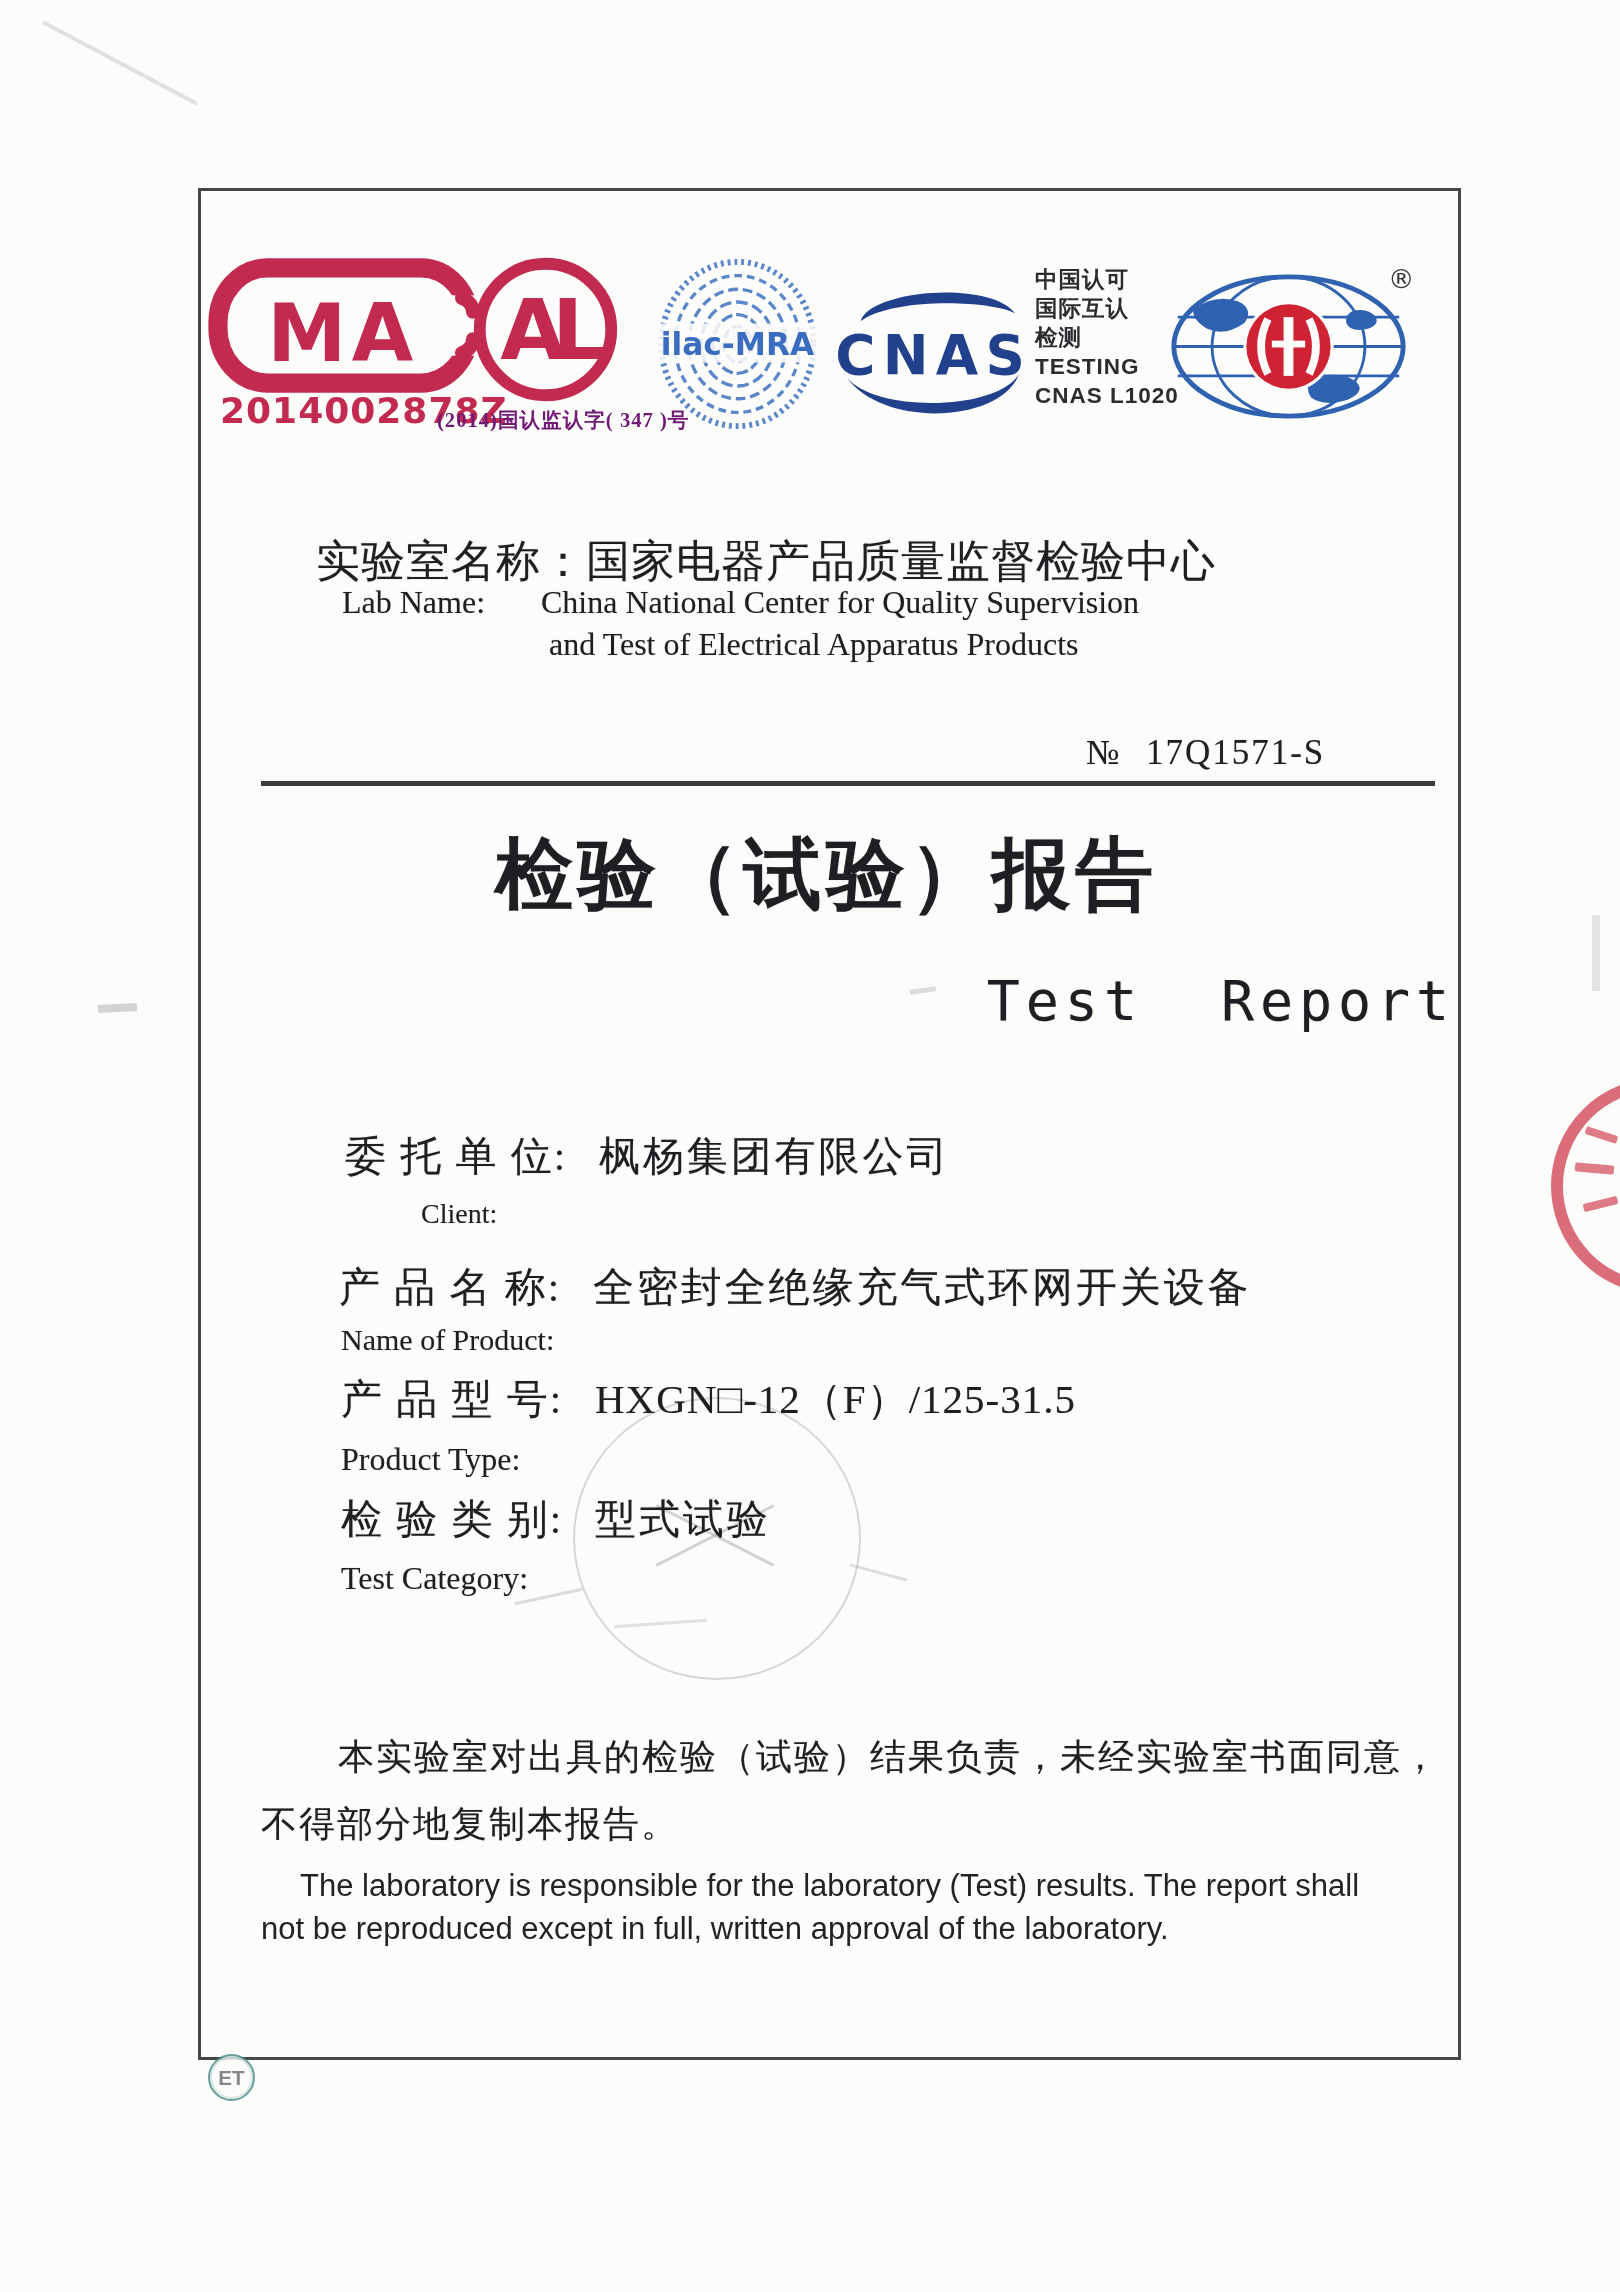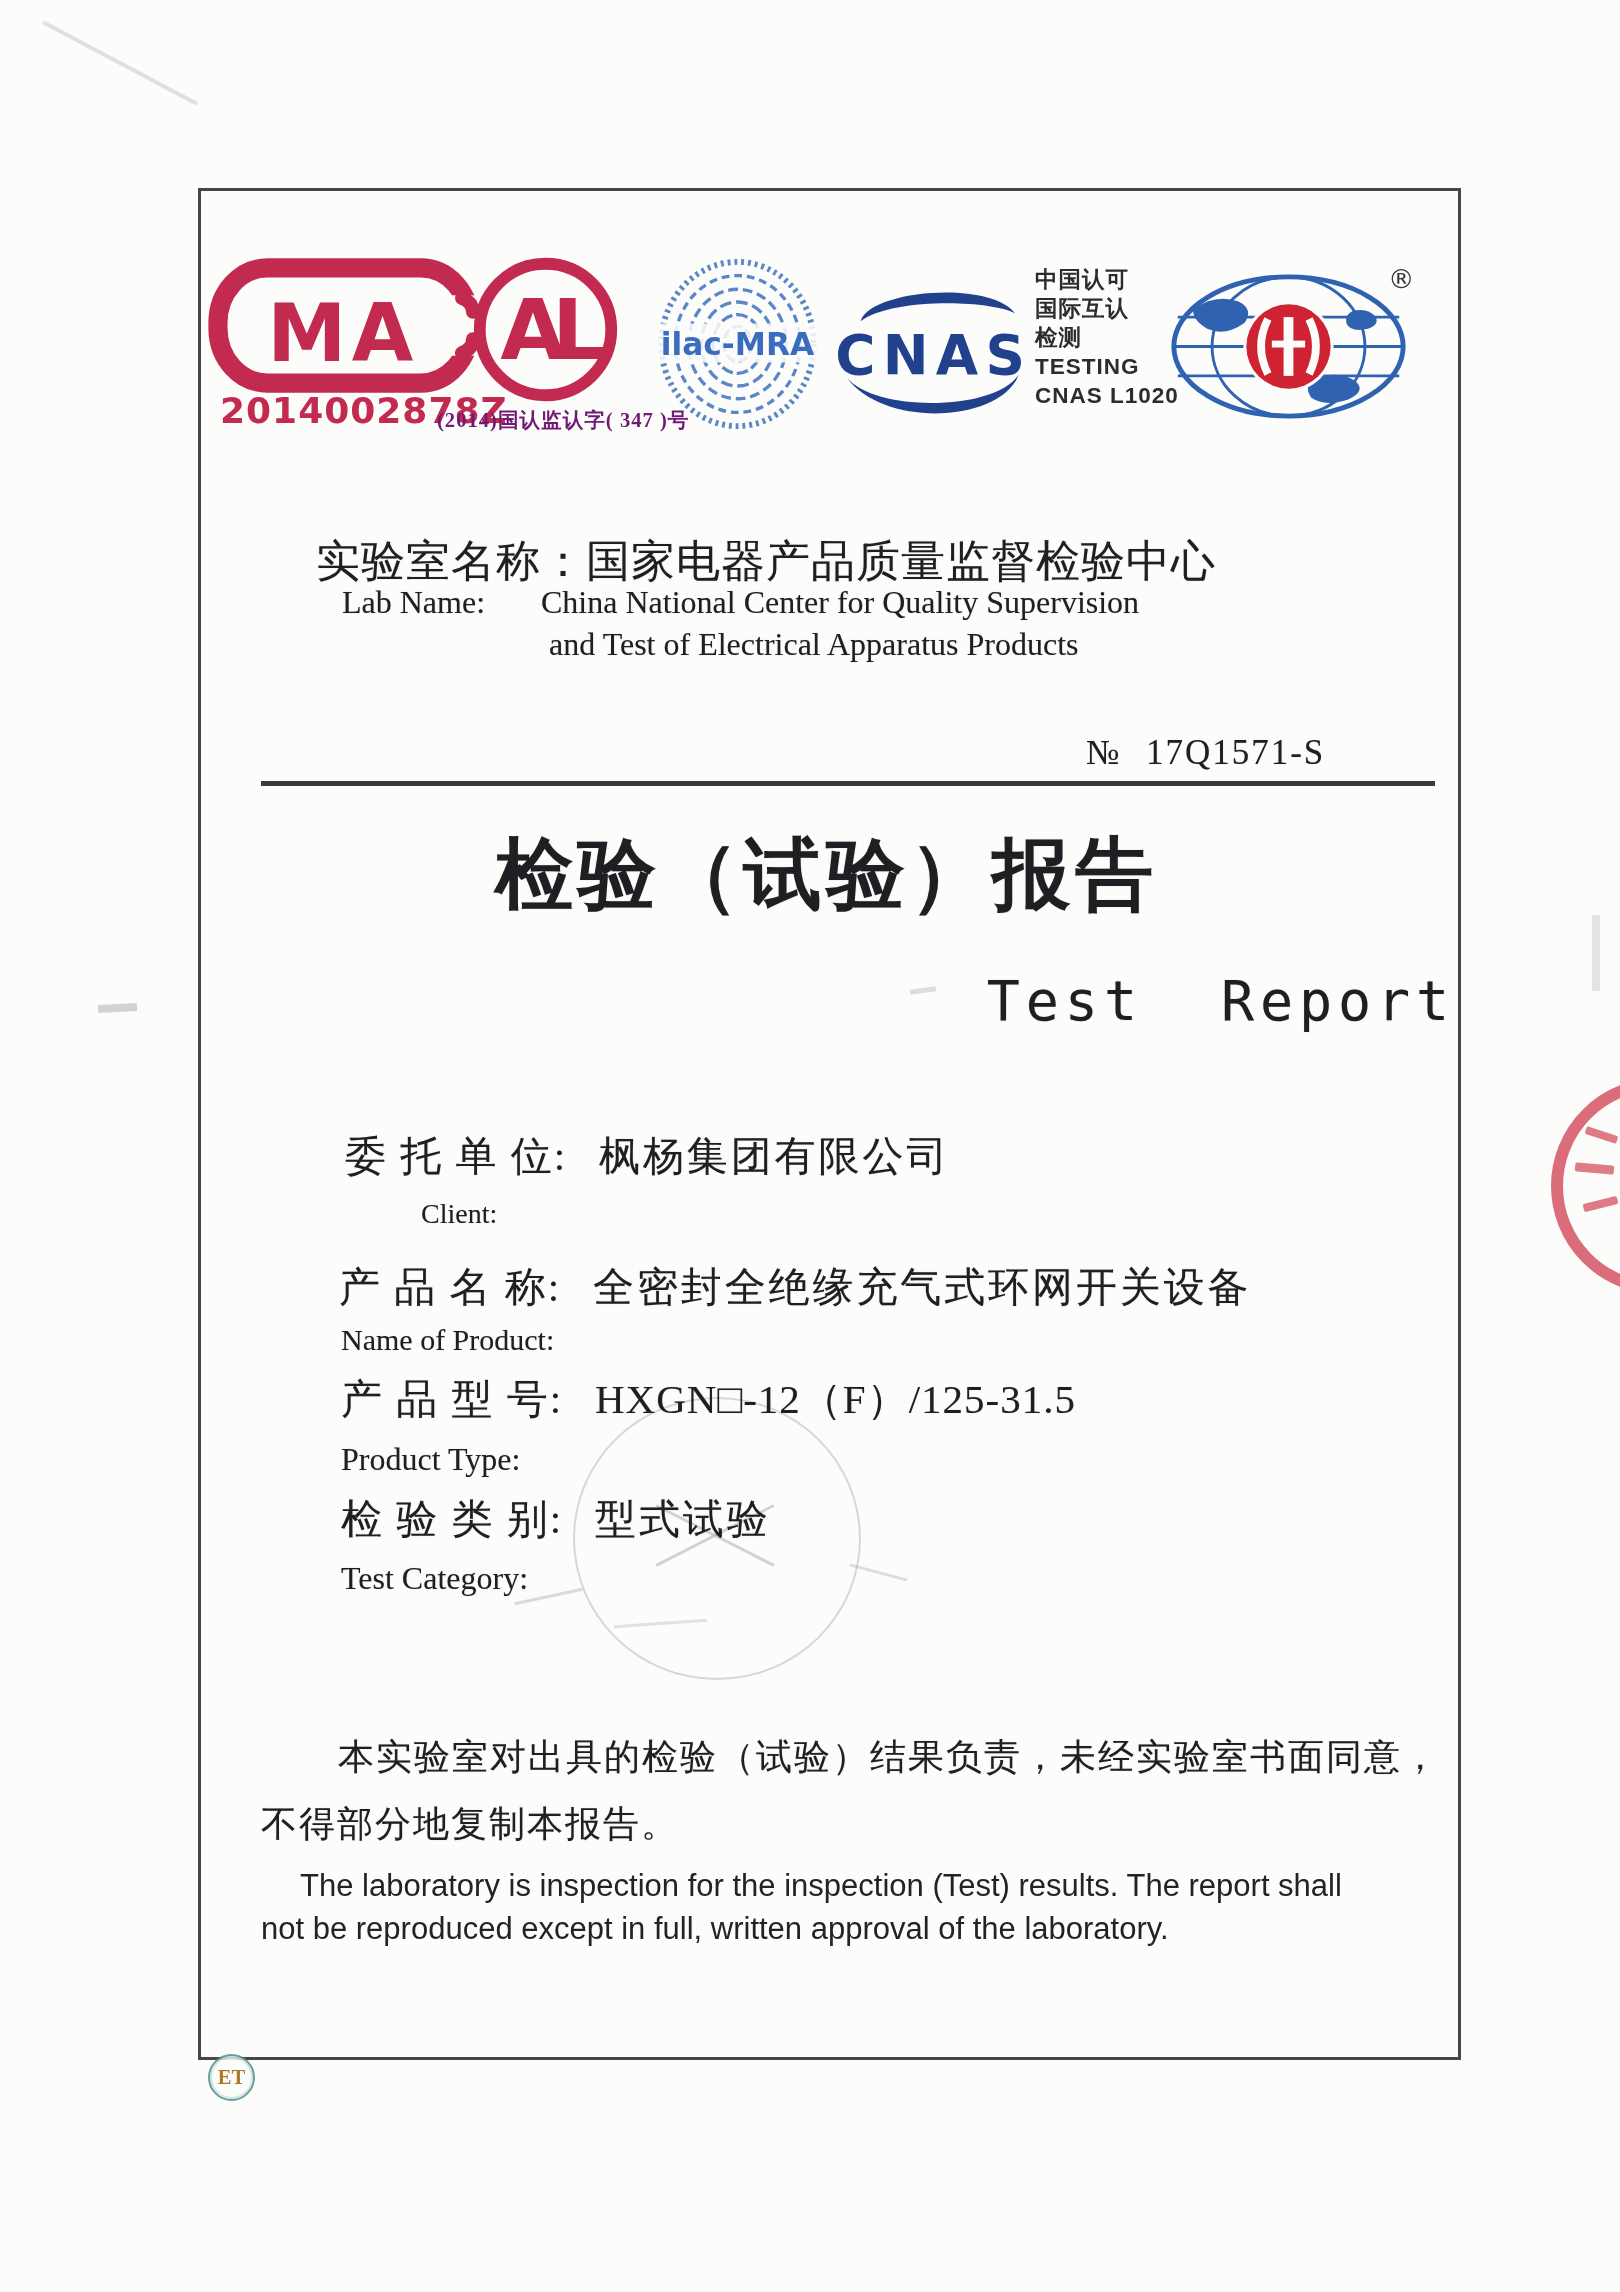--- a/index.html
+++ b/index.html
@@ -70,22 +70,22 @@
   .wm-dash3{position:absolute;left:39px;top:223px;width:93px;height:2.9px;background:rgba(150,153,156,.30);transform:rotate(-4deg);}
 
   
   .disc-cn-1{left:338px;top:1733px;font-size:36px;letter-spacing:2px;}
   .disc-cn-2{left:261px;top:1800px;font-size:36px;letter-spacing:2px;}
   .disc-en-1{left:300px;top:1868px;font-size:31px;font-family:"Liberation Sans","DejaVu Sans",sans-serif;color:#232327;}
   .disc-en-2{left:261px;top:1911px;font-size:31px;font-family:"Liberation Sans","DejaVu Sans",sans-serif;color:#232327;}
 
   
   .et-stamp{left:208px;top:2054px;width:43px;height:43px;border:2.9px solid #4e8f8c;border-radius:50%;
-            color:#a16207;font-size:20.6px;font-weight:700;display:flex;align-items:center;justify-content:center;
-            font-family:Liberation Serif, serif;box-shadow:0 0 0 2px rgba(78,143,140,.25) inset;opacity:.85;
+            color:#737373;font-size:20.6px;font-weight:700;display:flex;align-items:center;justify-content:center;
+            font-family:Liberation Sans, sans-serif;box-shadow:0 0 0 2px rgba(78,143,140,.25) inset;opacity:.85;
             background:#fcfcfb;text-align:center;}
   .red-seal{left:1551px;top:1078px;width:192px;height:192px;border:12.7px solid rgba(201,32,54,.72);
             border-radius:50%;opacity:.9;}
   .red-seal i{position:absolute;display:block;background:rgba(201,32,54,.65);border-radius:2px;}
   .red-seal .m1{left:21.6px;top:41px;width:33px;height:7.8px;transform:rotate(18deg);}
   .red-seal .m2{left:11.8px;top:74px;width:39px;height:8.8px;transform:rotate(5deg);}
   .red-seal .m3{left:19.6px;top:110px;width:35px;height:7.8px;transform:rotate(-14deg);}
 
   
   .art-1{left:33px;top:61px;width:174px;height:3.9px;background:#d6d9da;transform:rotate(28deg);opacity:.8;}
@@ -215,21 +215,21 @@
   <div class="abs f3e ink">Product Type:</div>
 
   <div class="abs frow f4 ink">
     <span class="lbl">检 验 类 别:</span>
     <span class="val">型式试验</span>
   </div>
   <div class="abs f4e ink">Test Category:</div>
 
   <div class="abs disc-cn-1 ink">本实验室对出具的检验（试验）结果负责，未经实验室书面同意，</div>
   <div class="abs disc-cn-2 ink">不得部分地复制本报告。</div>
-  <div class="abs disc-en-1">The laboratory is inspection for the inspection (Test) results. The report shall</div>
+  <div class="abs disc-en-1">The laboratory is responsible for the laboratory (Test) results. The report shall</div>
   <div class="abs disc-en-2">not be reproduced except in full, written approval of the laboratory.</div>
 
   <div class="abs et-stamp">ET</div>
   <div class="abs red-seal">
     <i class="m1"></i>
     <i class="m2"></i>
     <i class="m3"></i>
   </div>
 
 </div>

